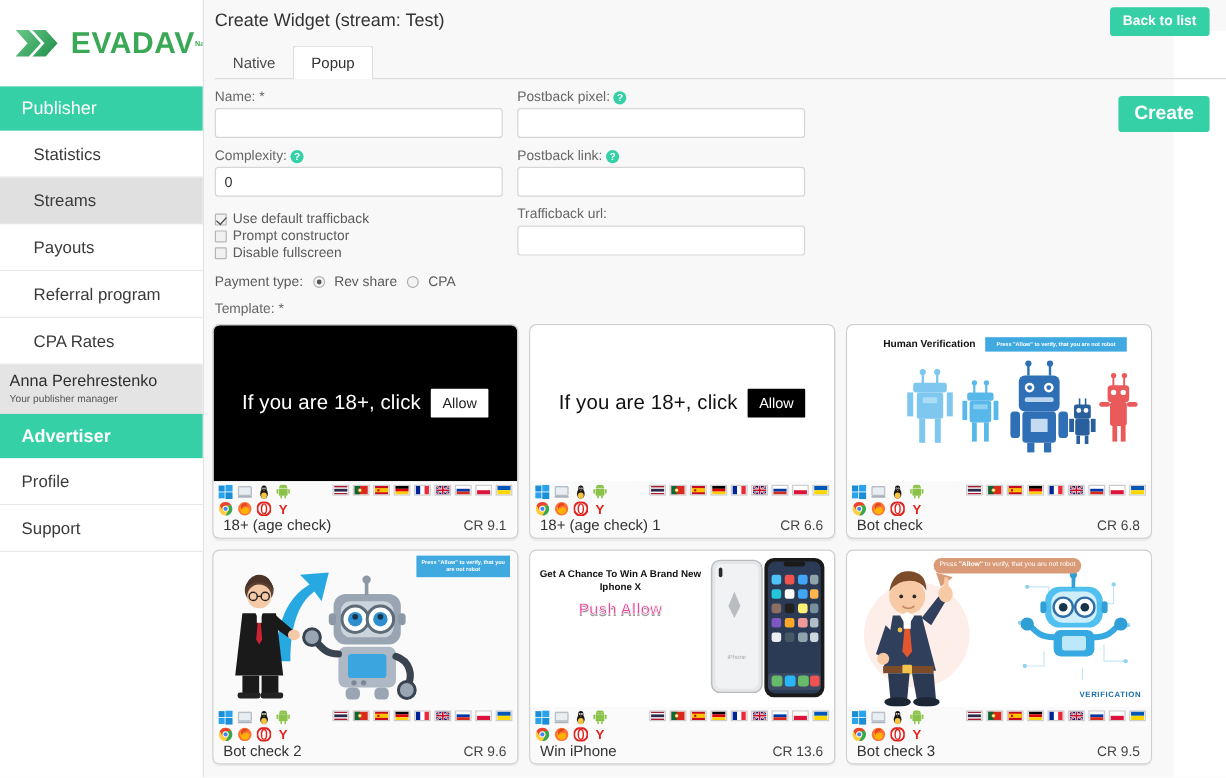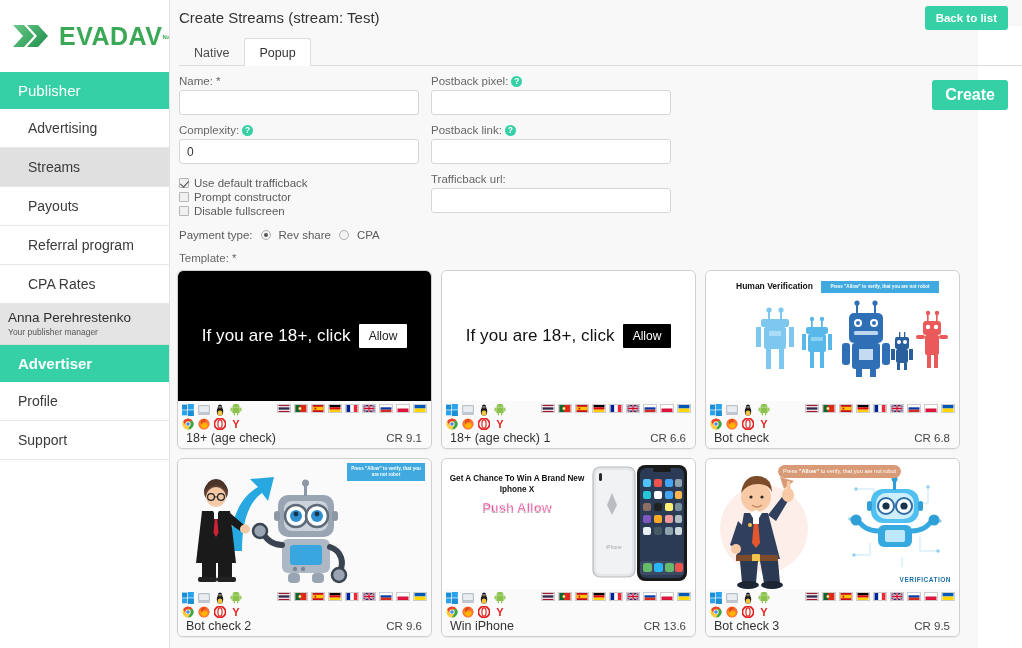--- a/index.html
+++ b/index.html
@@ -255,21 +255,21 @@
         <span class="logo-word">EVADAV</span>
         <span class="logo-tag">Native Advertising Network</span>
       </span>
     </div>
 
     <div class="nav-header">
       <span>Publisher</span>
     </div>
 
     <div class="nav-item">
-      <span>Advertising</span>
+      <span>Statistics</span>
     </div>
     <div class="nav-item active">
       <span>Streams</span>
     </div>
     <div class="nav-item">
       <span>Payouts</span>
     </div>
     <div class="nav-item">
       <span>Referral program</span>
     </div>
@@ -291,21 +291,21 @@
     <div class="nav-item plain">
       <span>Support</span>
     </div>
   </div>
 
   <div id="main">
     <div class="content-white-bg"></div>
     <div class="main-right-gutter"></div>
 
     <div class="layer">
-      <div class="page-title">Create Streams (stream: Test)</div>
+      <div class="page-title">Create Widget (stream: Test)</div>
       <button class="back-btn">Back to list</button>
 
       <div class="tabs">
         <div class="tab">Native</div>
         <div class="tab active">Popup</div>
         <div class="tabs-filler"></div>
       </div>
 
       <div class="form-area">
         <button class="create-btn">Create</button>

